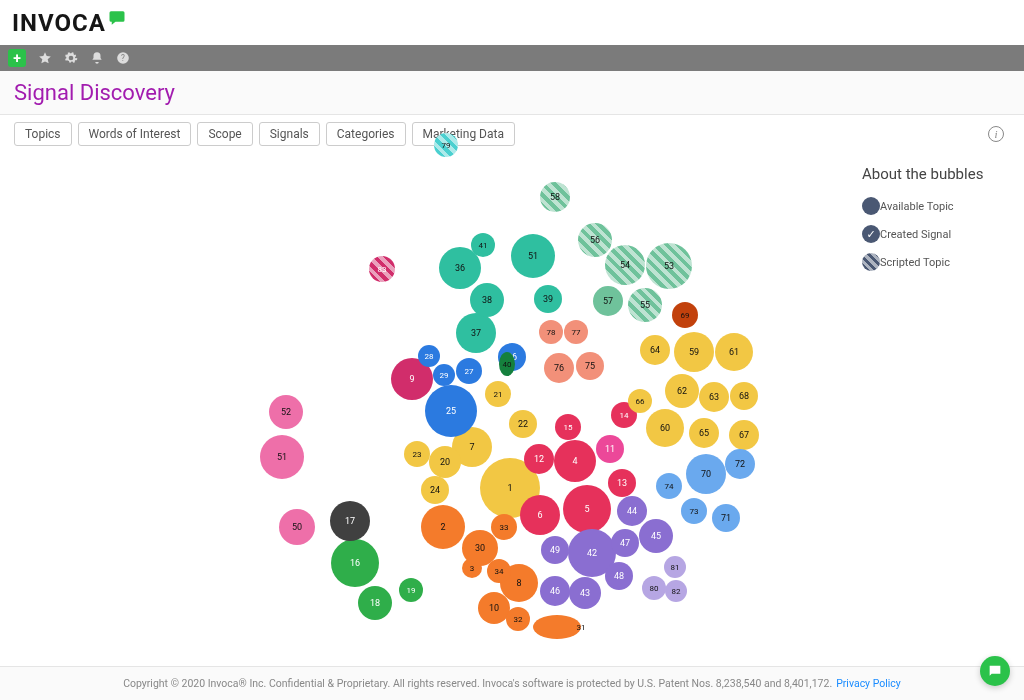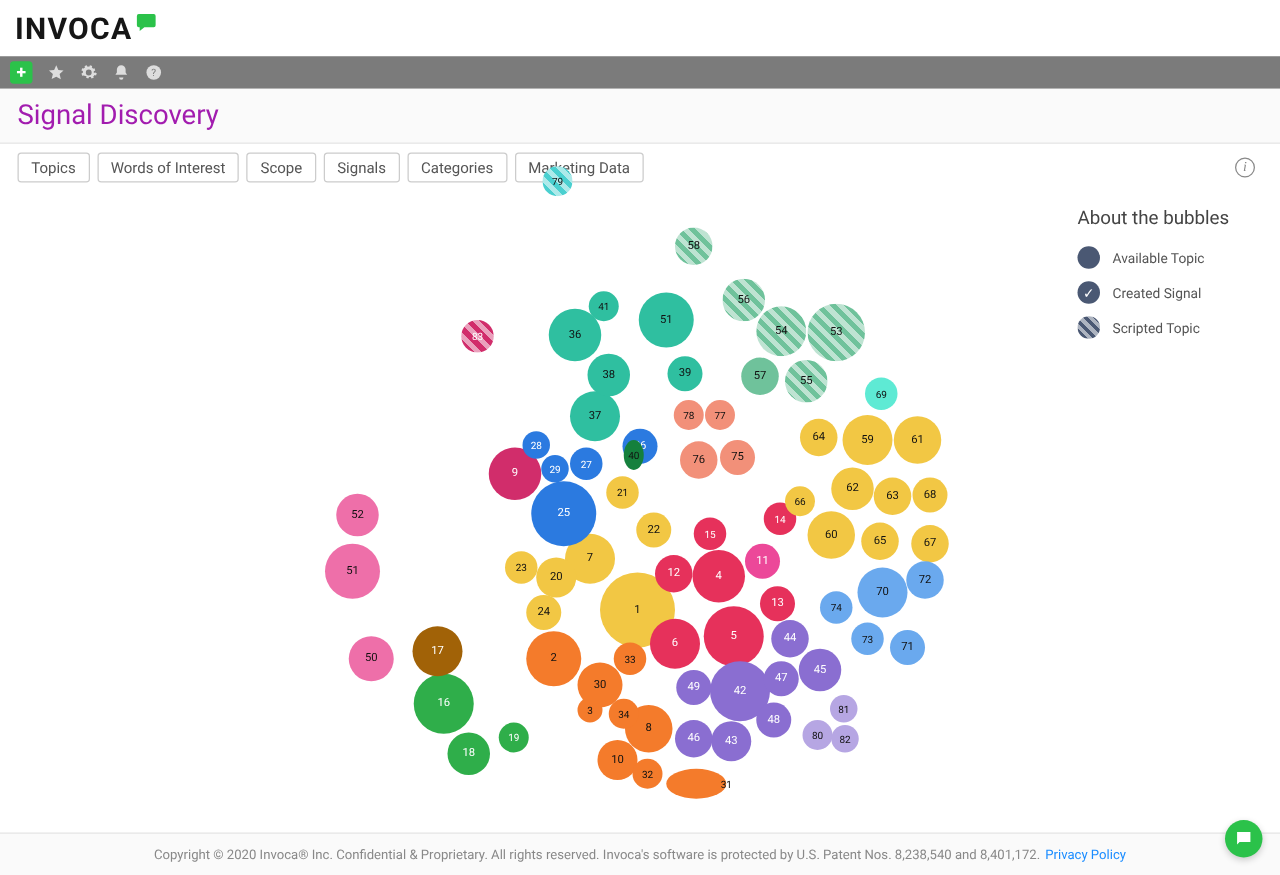--- a/index.html
+++ b/index.html
@@ -80,21 +80,21 @@
 .hatch-bg {
   background-image: repeating-linear-gradient(45deg,
     rgba(255,255,255,0.55) 0 4px, transparent 4px 8px);
 }
 
 
 .legend {
   position: absolute; right: 22px; top: 165px; width: 140px;
 }
 .legend h3 { font-size: 15px; font-weight: 400; color: #444; margin-bottom: 14px; }
-.legend-row { display: flex; align-items: center; gap: 10px; margin-bottom: 10px; font-size: 11px; color: #555; }
+.legend-row { display: flex; align-items: center; margin-bottom: 10px; font-size: 11px; color: #555; }
 .swatch {
   width: 18px; height: 18px; border-radius: 50%; flex-shrink: 0;
   display: flex; align-items: center; justify-content: center;
 }
 .swatch.available { background: #4a5873; }
 .swatch.created { background: #4a5873; color: #fff; font-size: 11px; }
 .swatch.scripted {
   background: #4a5873;
   background-image: repeating-linear-gradient(45deg,
     rgba(255,255,255,0.55) 0 3px, transparent 3px 6px);
@@ -184,21 +184,21 @@
     <div class="bubble" style="left: 452px; top: 274px; height: 40px; width: 40px; background-color: rgb(242, 199, 68);">7</div>
     <div class="bubble" style="left: 500px; top: 411px; height: 38px; width: 38px; background-color: rgb(244, 123, 43);">8</div>
     <div class="bubble white-text" style="left: 391px; top: 205px; height: 42px; width: 42px; background-color: rgb(209, 45, 107);">9</div>
     <div class="bubble" style="left: 478px; top: 439px; height: 32px; width: 32px; background-color: rgb(244, 123, 43);">10</div>
     <div class="bubble white-text" style="left: 596px; top: 282px; height: 28px; width: 28px; background-color: #ec4899;">11</div>
     <div class="bubble white-text" style="left: 524px; top: 291px; height: 30px; width: 30px; background-color: rgb(230, 49, 91);">12</div>
     <div class="bubble white-text" style="left: 608px; top: 316px; height: 28px; width: 28px; background-color: rgb(230, 49, 91);">13</div>
     <div class="bubble small white-text" style="left: 611px; top: 249px; height: 26px; width: 26px; background-color: rgb(230, 49, 91);">14</div>
     <div class="bubble small white-text" style="left: 555px; top: 261px; height: 26px; width: 26px; background-color: rgb(230, 49, 91);">15</div>
     <div class="bubble white-text" style="left: 331px; top: 386px; height: 48px; width: 48px; background-color: rgb(47, 174, 74);">16</div>
-    <div class="bubble white-text" style="left: 330px; top: 348px; height: 40px; width: 40px; background-color: #a16207;">17</div>
+    <div class="bubble white-text" style="left: 330px; top: 348px; height: 40px; width: 40px; background-color: #404040;">17</div>
     <div class="bubble white-text" style="left: 358px; top: 433px; height: 34px; width: 34px; background-color: rgb(47, 174, 74);">18</div>
     <div class="bubble small white-text" style="left: 399px; top: 425px; height: 24px; width: 24px; background-color: rgb(47, 174, 74);">19</div>
     <div class="bubble" style="left: 429px; top: 293px; height: 32px; width: 32px; background-color: rgb(242, 199, 68);">20</div>
     <div class="bubble small" style="left: 485px; top: 228px; height: 26px; width: 26px; background-color: rgb(242, 199, 68);">21</div>
     <div class="bubble" style="left: 509px; top: 257px; height: 28px; width: 28px; background-color: rgb(242, 199, 68);">22</div>
     <div class="bubble small" style="left: 404px; top: 288px; height: 26px; width: 26px; background-color: rgb(242, 199, 68);">23</div>
     <div class="bubble" style="left: 421px; top: 323px; height: 28px; width: 28px; background-color: rgb(242, 199, 68);">24</div>
     <div class="bubble white-text" style="left: 425px; top: 232px; height: 52px; width: 52px; background-color: rgb(43, 122, 224);">25</div>
     <div class="bubble white-text" style="left: 498px; top: 190px; height: 28px; width: 28px; background-color: rgb(43, 122, 224);">26</div>
     <div class="bubble small white-text" style="left: 456px; top: 205px; height: 26px; width: 26px; background-color: rgb(43, 122, 224);">27</div>
@@ -236,21 +236,21 @@
     <div class="bubble" style="left: 674px; top: 179px; height: 40px; width: 40px; background-color: rgb(242, 199, 68);">59</div>
     <div class="bubble" style="left: 646px; top: 256px; height: 38px; width: 38px; background-color: rgb(242, 199, 68);">60</div>
     <div class="bubble" style="left: 715px; top: 180px; height: 38px; width: 38px; background-color: rgb(242, 199, 68);">61</div>
     <div class="bubble" style="left: 665px; top: 221px; height: 34px; width: 34px; background-color: rgb(242, 199, 68);">62</div>
     <div class="bubble" style="left: 699px; top: 229px; height: 30px; width: 30px; background-color: rgb(242, 199, 68);">63</div>
     <div class="bubble" style="left: 640px; top: 182px; height: 30px; width: 30px; background-color: rgb(242, 199, 68);">64</div>
     <div class="bubble" style="left: 689px; top: 265px; height: 30px; width: 30px; background-color: rgb(242, 199, 68);">65</div>
     <div class="bubble small" style="left: 628px; top: 236px; height: 24px; width: 24px; background-color: rgb(242, 199, 68);">66</div>
     <div class="bubble" style="left: 729px; top: 267px; height: 30px; width: 30px; background-color: rgb(242, 199, 68);">67</div>
     <div class="bubble" style="left: 730px; top: 229px; height: 28px; width: 28px; background-color: rgb(242, 199, 68);">68</div>
-    <div class="bubble small" style="left: 692px; top: 149px; height: 26px; width: 26px; background-color: #5eead4;">69</div>
+    <div class="bubble small" style="left: 672px; top: 149px; height: 26px; width: 26px; background-color: #c2410c;">69</div>
     <div class="bubble" style="left: 686px; top: 301px; height: 40px; width: 40px; background-color: rgb(106, 169, 238);">70</div>
     <div class="bubble" style="left: 712px; top: 351px; height: 28px; width: 28px; background-color: rgb(106, 169, 238);">71</div>
     <div class="bubble" style="left: 725px; top: 296px; height: 30px; width: 30px; background-color: rgb(106, 169, 238);">72</div>
     <div class="bubble small" style="left: 681px; top: 345px; height: 26px; width: 26px; background-color: rgb(106, 169, 238);">73</div>
     <div class="bubble small" style="left: 656px; top: 320px; height: 26px; width: 26px; background-color: rgb(106, 169, 238);">74</div>
     <div class="bubble" style="left: 576px; top: 199px; height: 28px; width: 28px; background-color: rgb(242, 144, 121);">75</div>
     <div class="bubble" style="left: 544px; top: 200px; height: 30px; width: 30px; background-color: rgb(242, 144, 121);">76</div>
     <div class="bubble small" style="left: 564px; top: 167px; height: 24px; width: 24px; background-color: rgb(242, 144, 121);">77</div>
     <div class="bubble small" style="left: 539px; top: 167px; height: 24px; width: 24px; background-color: rgb(242, 144, 121);">78</div>
     <div class="bubble small hatch-bg" style="left: 434px; top: -20px; height: 24px; width: 24px; background-color: rgb(74, 208, 208); background-image: repeating-linear-gradient(45deg, rgba(255, 255, 255, 0.55) 0px, rgba(255, 255, 255, 0.55) 4px, transparent 4px, transparent 8px);">79</div>

